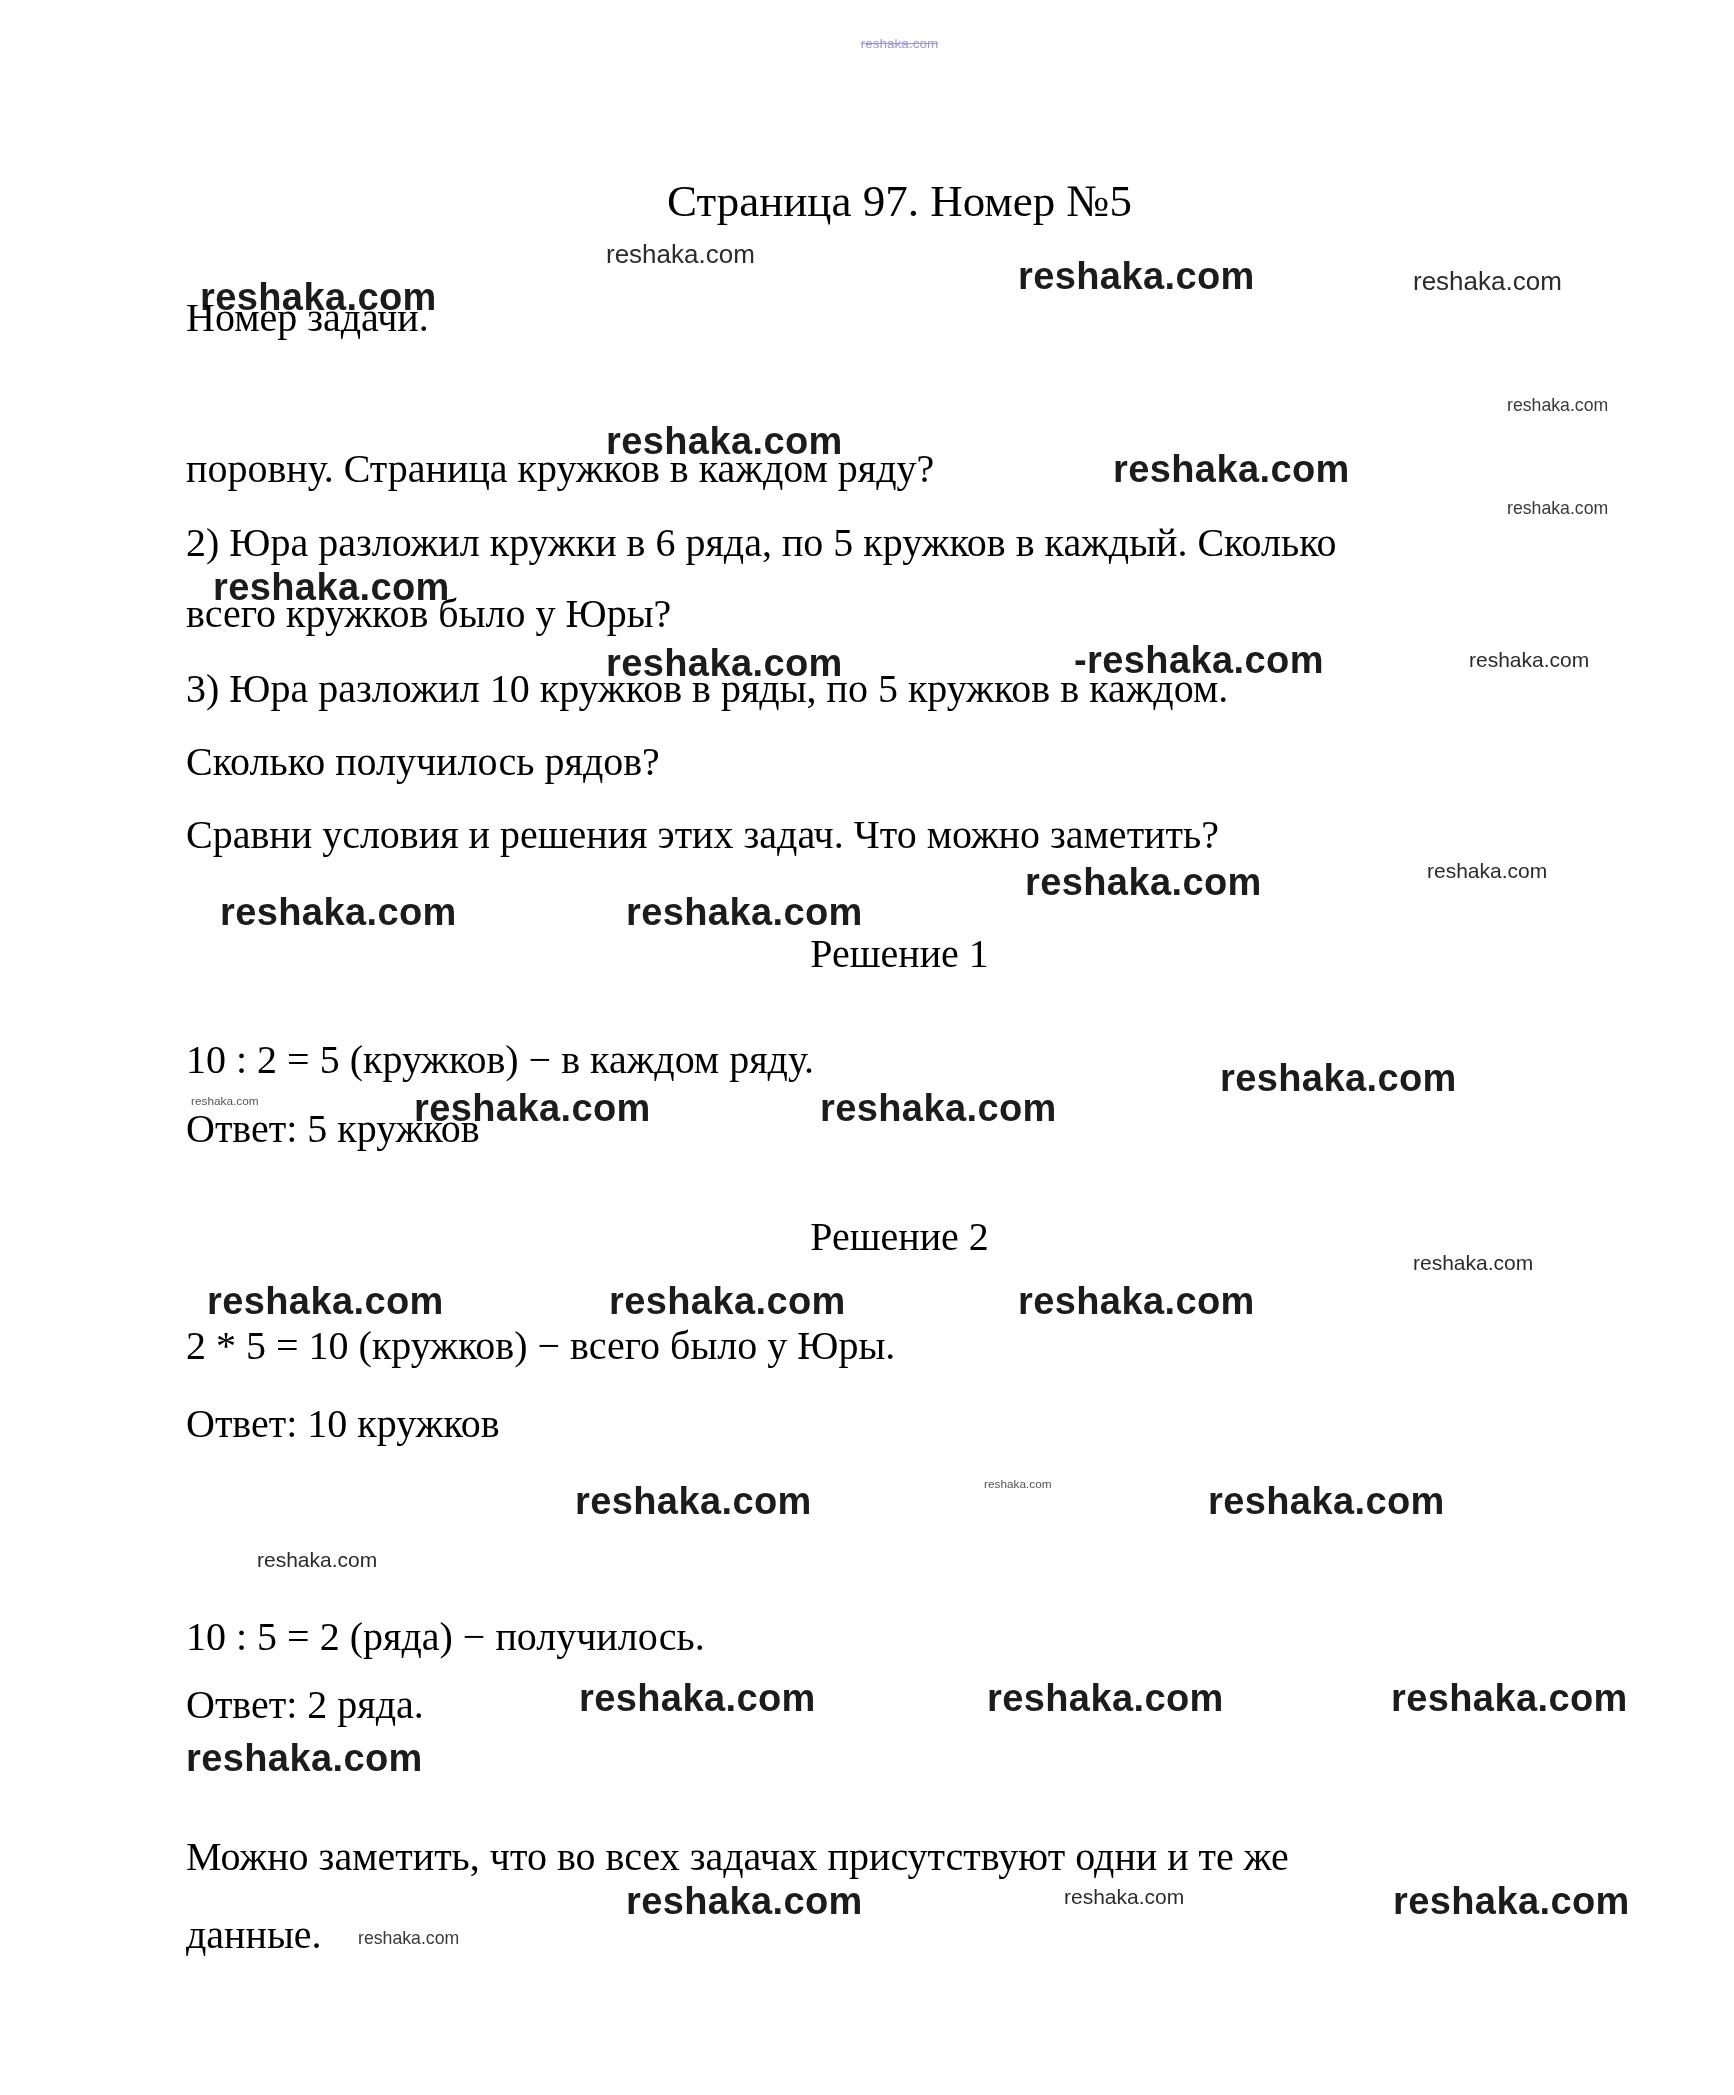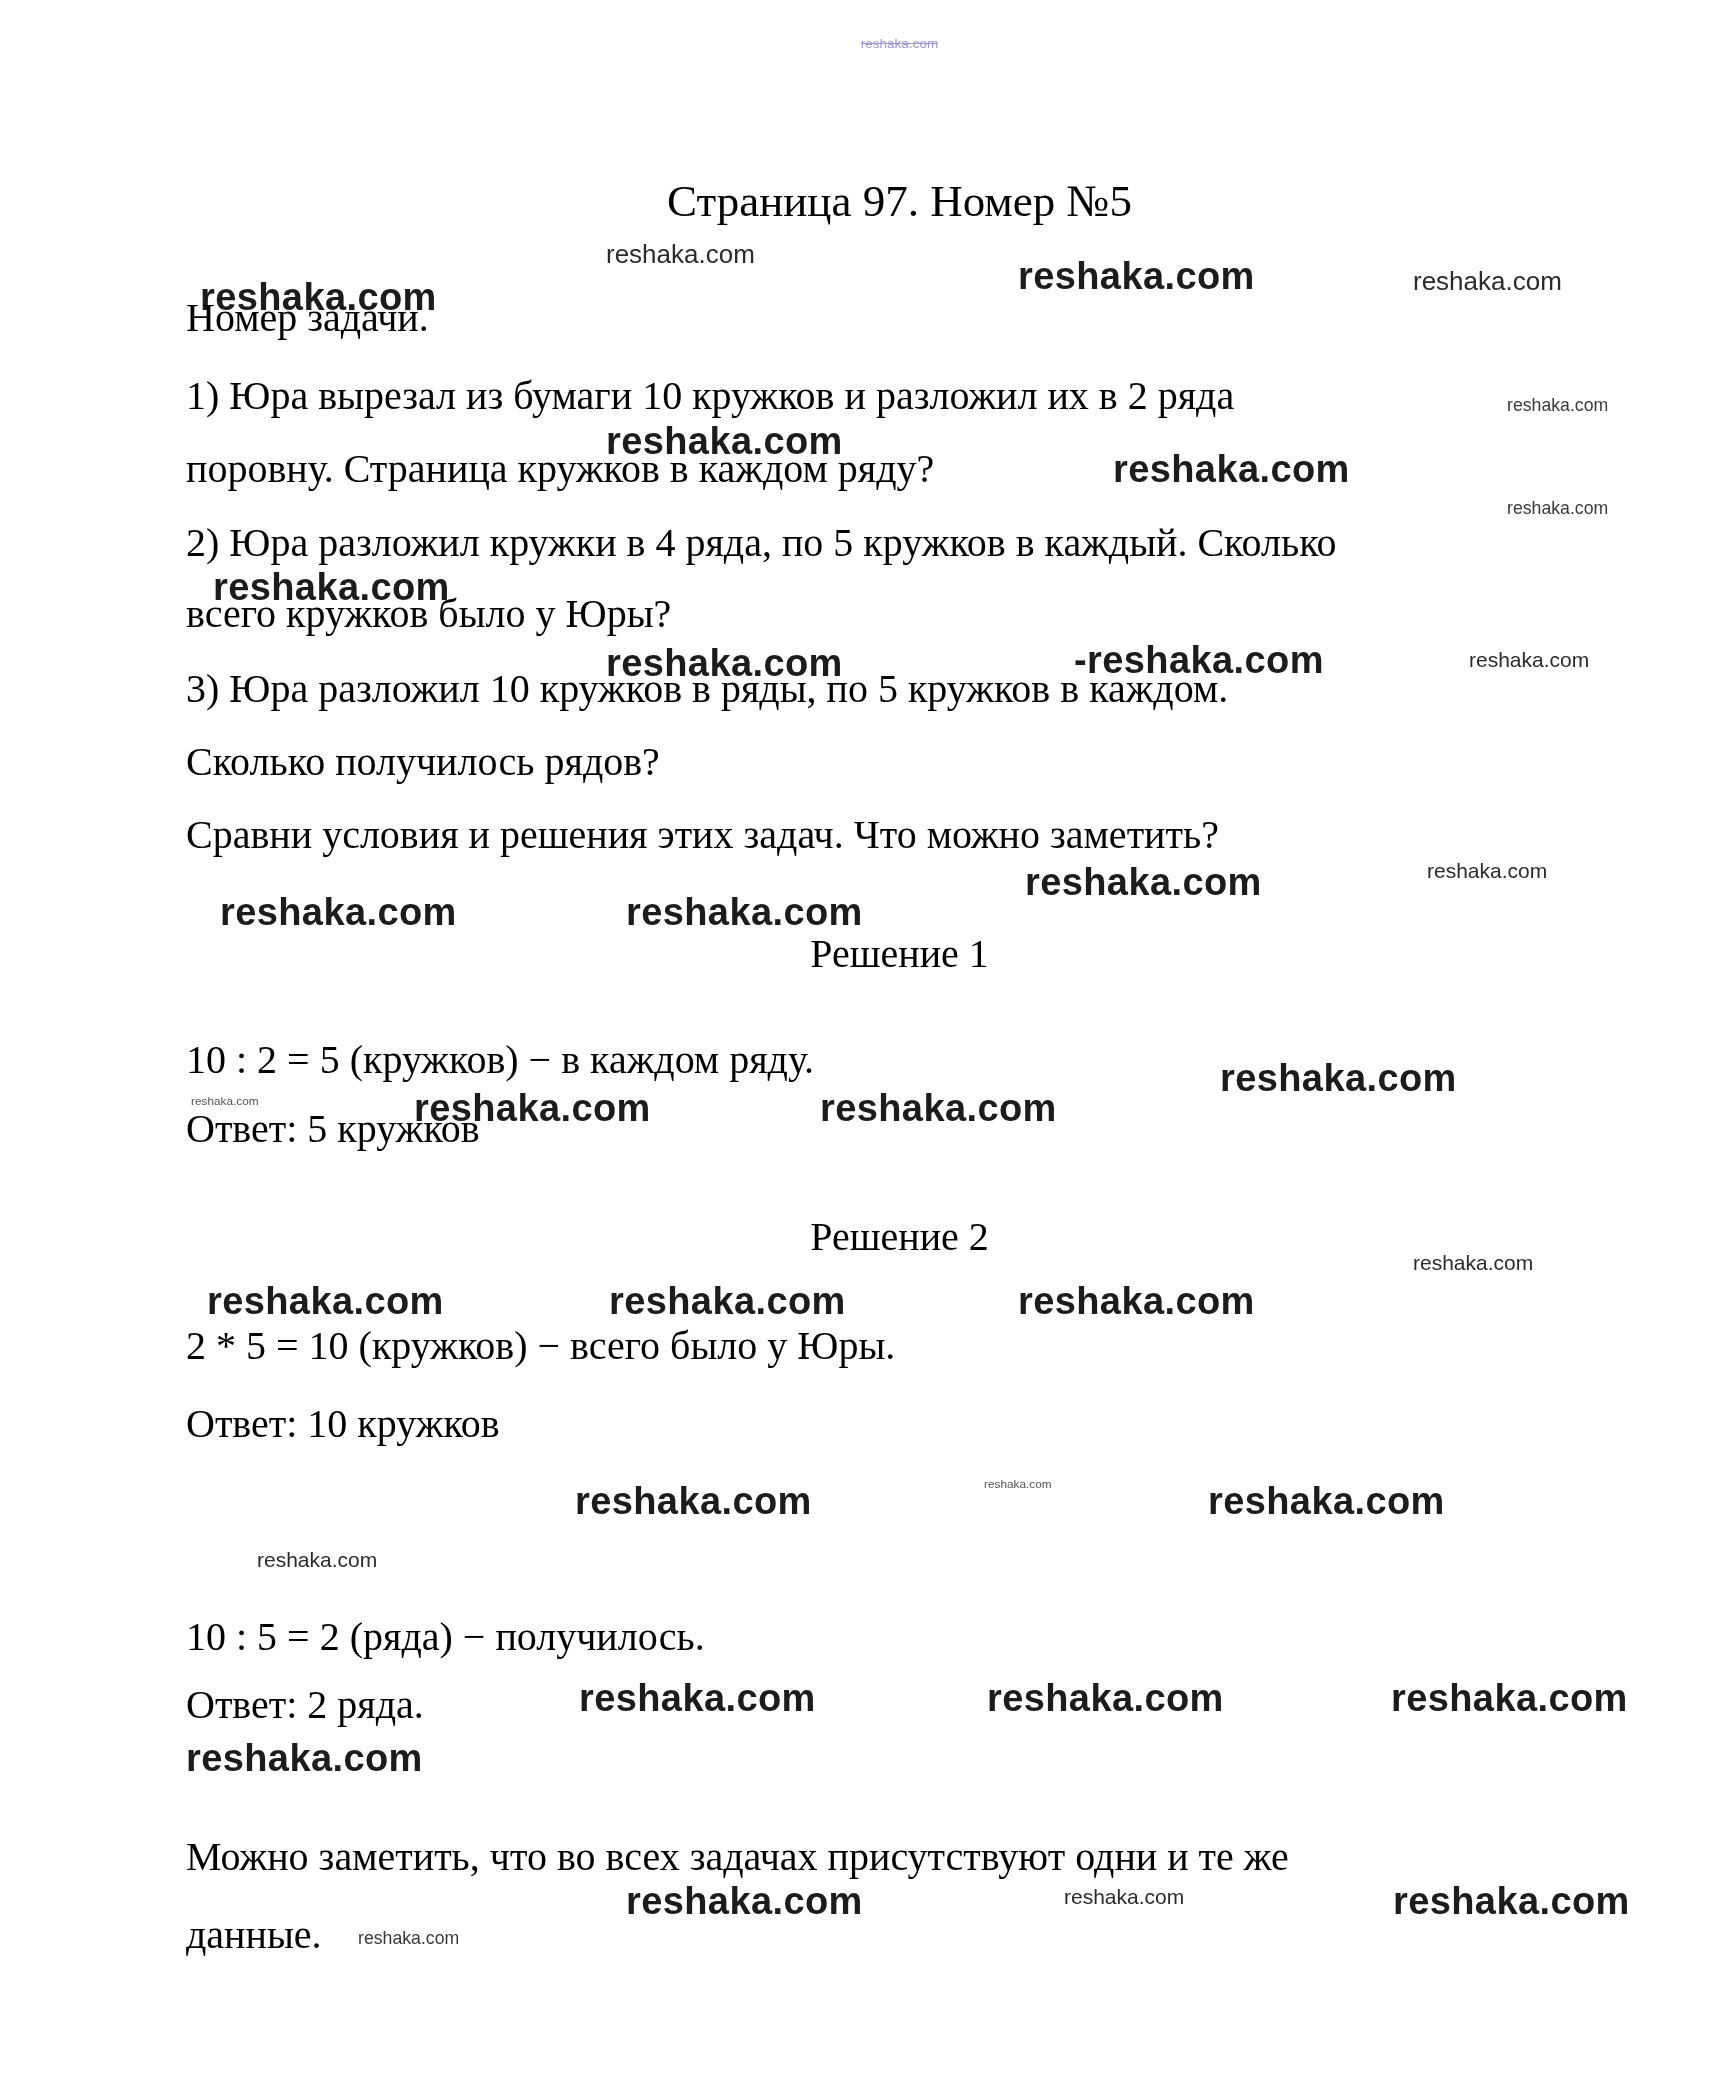--- a/index.html
+++ b/index.html
@@ -64,23 +64,22 @@
 </head>
 <body>
 
 <div class="page">
 
   <span class="wm wm-top">reshaka.com</span>
 
   <div class="page-title" style="top:143px">Страница 97. Номер №5</div>
 
   <div class="line" style="top:263px">Номер задачи.</div>
-  <div class="line" style="top:341px">1) Юра вырезал из бумаги 10 кружков и разложил их в 2 ряда</div>
   <div class="line" style="top:414px">поровну. Страница кружков в каждом ряду?</div>
-  <div class="line" style="top:488px">2) Юра разложил кружки в 4 ряда, по 5 кружков в каждый. Сколько</div>
+  <div class="line" style="top:488px">2) Юра разложил кружки в 6 ряда, по 5 кружков в каждый. Сколько</div>
   <div class="line" style="top:559px">всего кружков было у Юры?</div>
   <div class="line" style="top:634px">3) Юра разложил 10 кружков в ряды, по 5 кружков в каждом.</div>
   <div class="line" style="top:780px">Сравни условия и решения этих задач. Что можно заметить?</div>
   <div class="line" style="top:707px">Сколько получилось рядов?</div>
 
   <div class="sol-title" style="top:898px">Решение 1</div>
   <div class="line" style="top:1005px">10 : 2 = 5 (кружков) − в каждом ряду.</div>
   <div class="line" style="top:1074px">Ответ: 5 кружков</div>
 
   <div class="sol-title" style="top:1181px">Решение 2</div>

